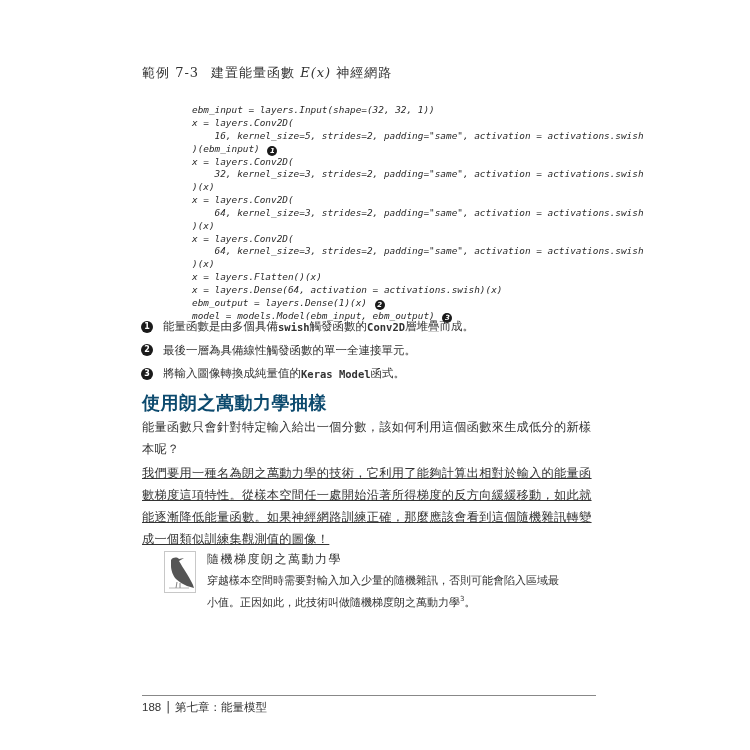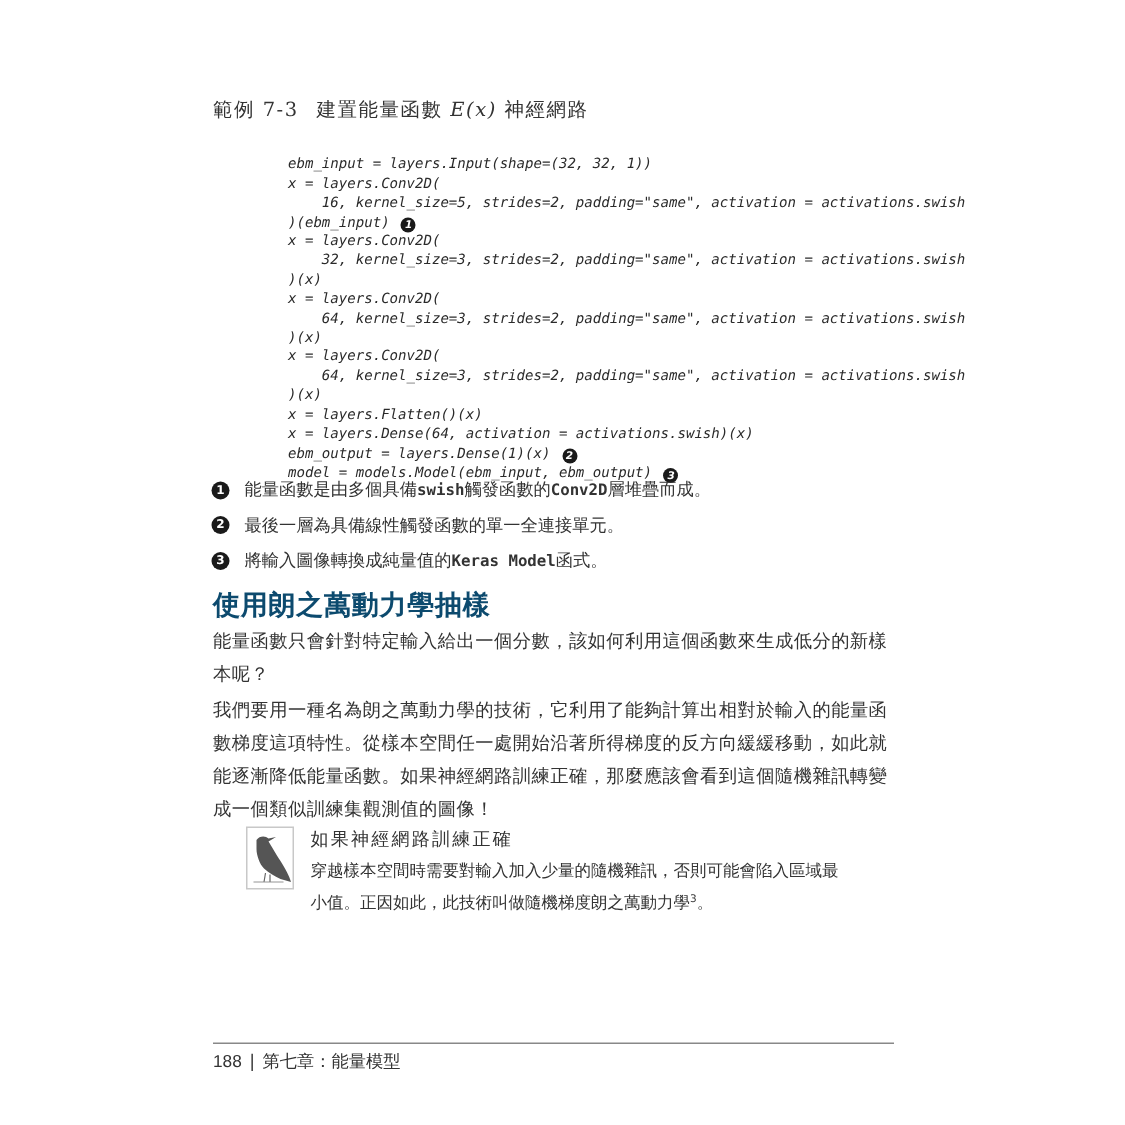--- a/index.html
+++ b/index.html
@@ -38,21 +38,21 @@
     position: absolute; left: 142px; top: 391px;
     font-family: Liberation Sans, sans-serif; font-size: 18px; font-weight: bold; color: #0c4a6e;
     letter-spacing: 0.5px;
   }
   .para {
     position: absolute; left: 142px; width: 460px;
     font-family: "DejaVu Sans", sans-serif; font-size: 12.2px; line-height: 22px;
     color: #333; letter-spacing: 0.3px;
   }
   .para1 { top: 416px; }
-  .para2 { top: 462px; }
+  .para2 { top: 462px; text-decoration: underline; }
   .para2 em { font-style: normal; font-family: "DejaVu Serif", serif; }
 
   .tip { position: absolute; left: 164px; top: 551px; width: 420px; }
   .tip-icon {
     position: absolute; left: 0; top: 0; width: 30px; height: 40px;
     border: 1px solid #c8c8c8; background: #fff;
   }
   .tip-title {
     position: absolute; left: 43px; top: 0;
     font-family: "DejaVu Serif", serif; font-size: 12px; color: #333; letter-spacing: 1.5px;
@@ -127,21 +127,21 @@
 
   <div class="tip">
     <div class="tip-icon">
       <svg width="30" height="40" viewBox="0 0 30 40">
         <path d="M6 8 C8 5 12 5 14 7 L19 6 L14 9 C16 12 18 16 22 22 C25 27 28 32 29 36 L22 34 C18 32 14 30 11 27 C8 24 6 18 6 14 Z" fill="#555"></path>
         <line x1="12" y1="30" x2="11" y2="36" stroke="#666" stroke-width="0.8"></line>
         <line x1="15" y1="31" x2="15" y2="36" stroke="#666" stroke-width="0.8"></line>
         <line x1="4" y1="36" x2="24" y2="36" stroke="#888" stroke-width="0.6"></line>
       </svg>
     </div>
-    <div class="tip-title">如果神經網路訓練正確</div>
+    <div class="tip-title">隨機梯度朗之萬動力學</div>
     <div class="tip-body"><span>穿越樣本空間時需要對輸入加入少量的隨機雜訊，否則可能會陷入區域最小值。正因如此，此技術叫做隨機梯度朗之萬動力學</span><sup>3</sup><span>。</span></div>
   </div>
 
   <div class="footer-rule"></div>
   <div class="footer">
     <span class="pno">188</span><span class="sep">|</span><span>第七章：能量模型</span>
   </div>
 
 </div>
 

